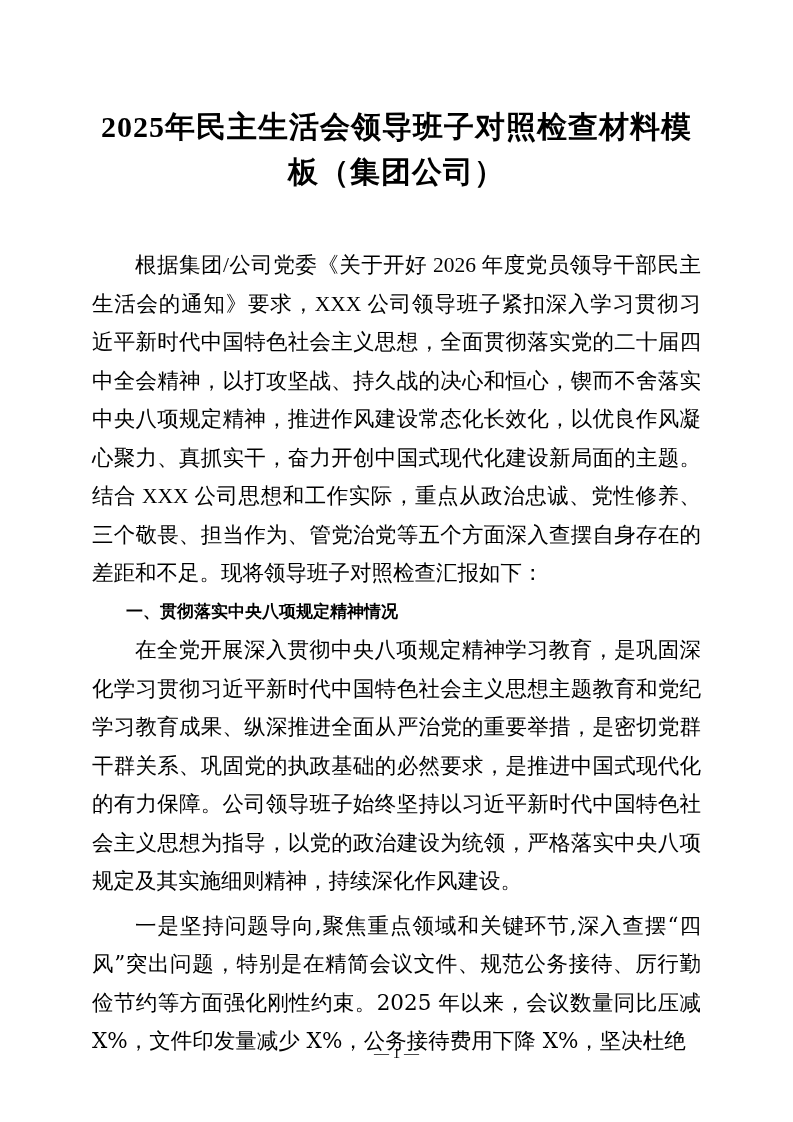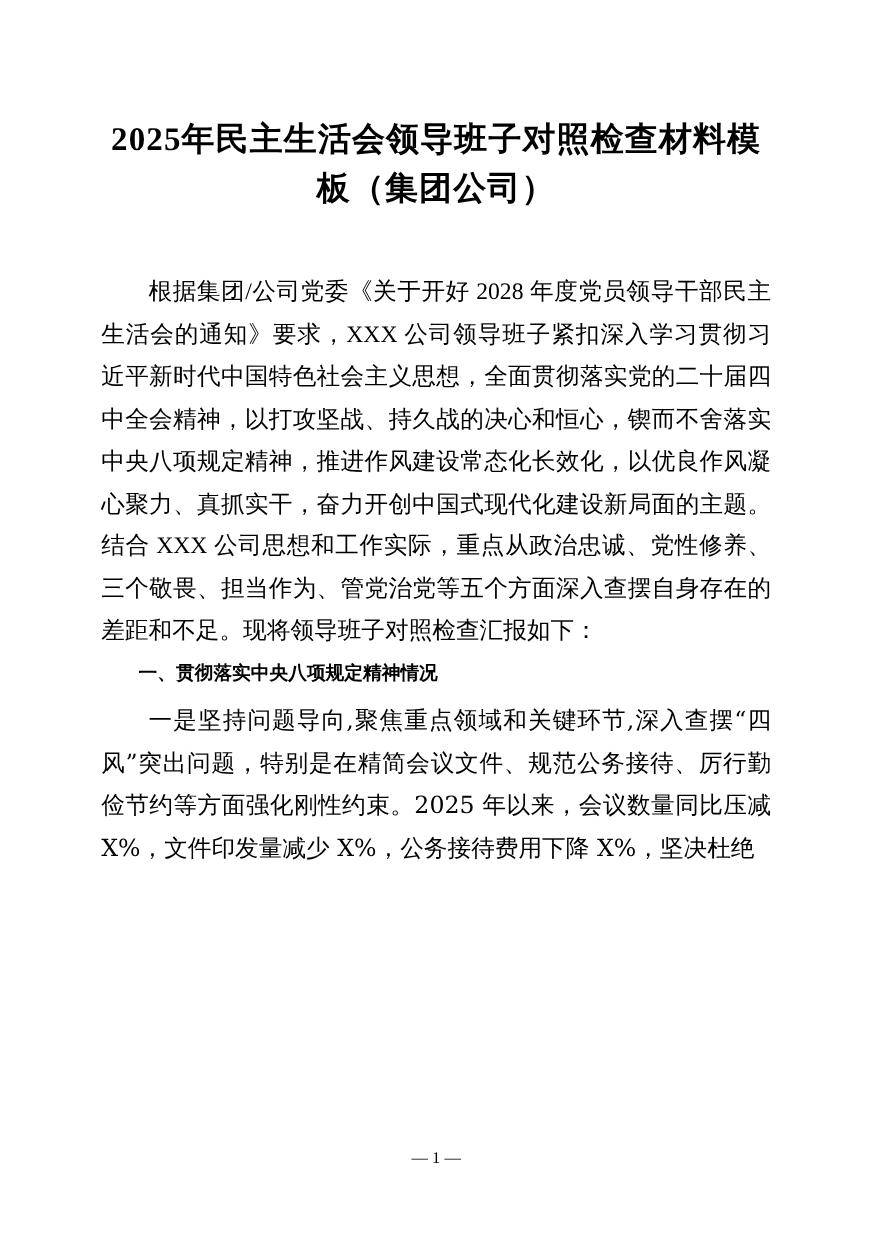--- a/index.html
+++ b/index.html
@@ -61,22 +61,23 @@
       color: #000000;
     }
   </style>
 </head>
 <body>
 
 <div class="page">
 
   <h1 class="doc-title">2025年民主生活会领导班子对照检查材料模板（集团公司）</h1>
 
-  <p class="para">根据集团/公司党委《关于开好 2028 年度党员领导干部民主生活会的通知》要求，XXX 公司领导班子紧扣深入学习贯彻习近平新时代中国特色社会主义思想，全面贯彻落实党的二十届四中全会精神，以打攻坚战、持久战的决心和恒心，锲而不舍落实中央八项规定精神，推进作风建设常态化长效化，以优良作风凝心聚力、真抓实干，奋力开创中国式现代化建设新局面的主题。结合 XXX 公司思想和工作实际，重点从政治忠诚、党性修养、三个敬畏、担当作为、管党治党等五个方面深入查摆自身存在的差距和不足。现将领导班子对照检查汇报如下：</p>
+  <p class="para">根据集团/公司党委《关于开好 2026 年度党员领导干部民主生活会的通知》要求，XXX 公司领导班子紧扣深入学习贯彻习近平新时代中国特色社会主义思想，全面贯彻落实党的二十届四中全会精神，以打攻坚战、持久战的决心和恒心，锲而不舍落实中央八项规定精神，推进作风建设常态化长效化，以优良作风凝心聚力、真抓实干，奋力开创中国式现代化建设新局面的主题。结合 XXX 公司思想和工作实际，重点从政治忠诚、党性修养、三个敬畏、担当作为、管党治党等五个方面深入查摆自身存在的差距和不足。现将领导班子对照检查汇报如下：</p>
 
   <h2 class="section-heading">一、贯彻落实中央八项规定精神情况</h2>
 
+  <p class="para">在全党开展深入贯彻中央八项规定精神学习教育，是巩固深化学习贯彻习近平新时代中国特色社会主义思想主题教育和党纪学习教育成果、纵深推进全面从严治党的重要举措，是密切党群干群关系、巩固党的执政基础的必然要求，是推进中国式现代化的有力保障。公司领导班子始终坚持以习近平新时代中国特色社会主义思想为指导，以党的政治建设为统领，严格落实中央八项规定及其实施细则精神，持续深化作风建设。</p>
 
   <p class="para para-kaiti">一是坚持问题导向,聚焦重点领域和关键环节,深入查摆“四风”突出问题，特别是在精简会议文件、规范公务接待、厉行勤俭节约等方面强化刚性约束。2025 年以来，会议数量同比压减X%，文件印发量减少 X%，公务接待费用下降 X%，坚决杜绝</p>
 
   <div class="page-footer">—  1  —</div>
 
 </div>
 
 </body></html>

